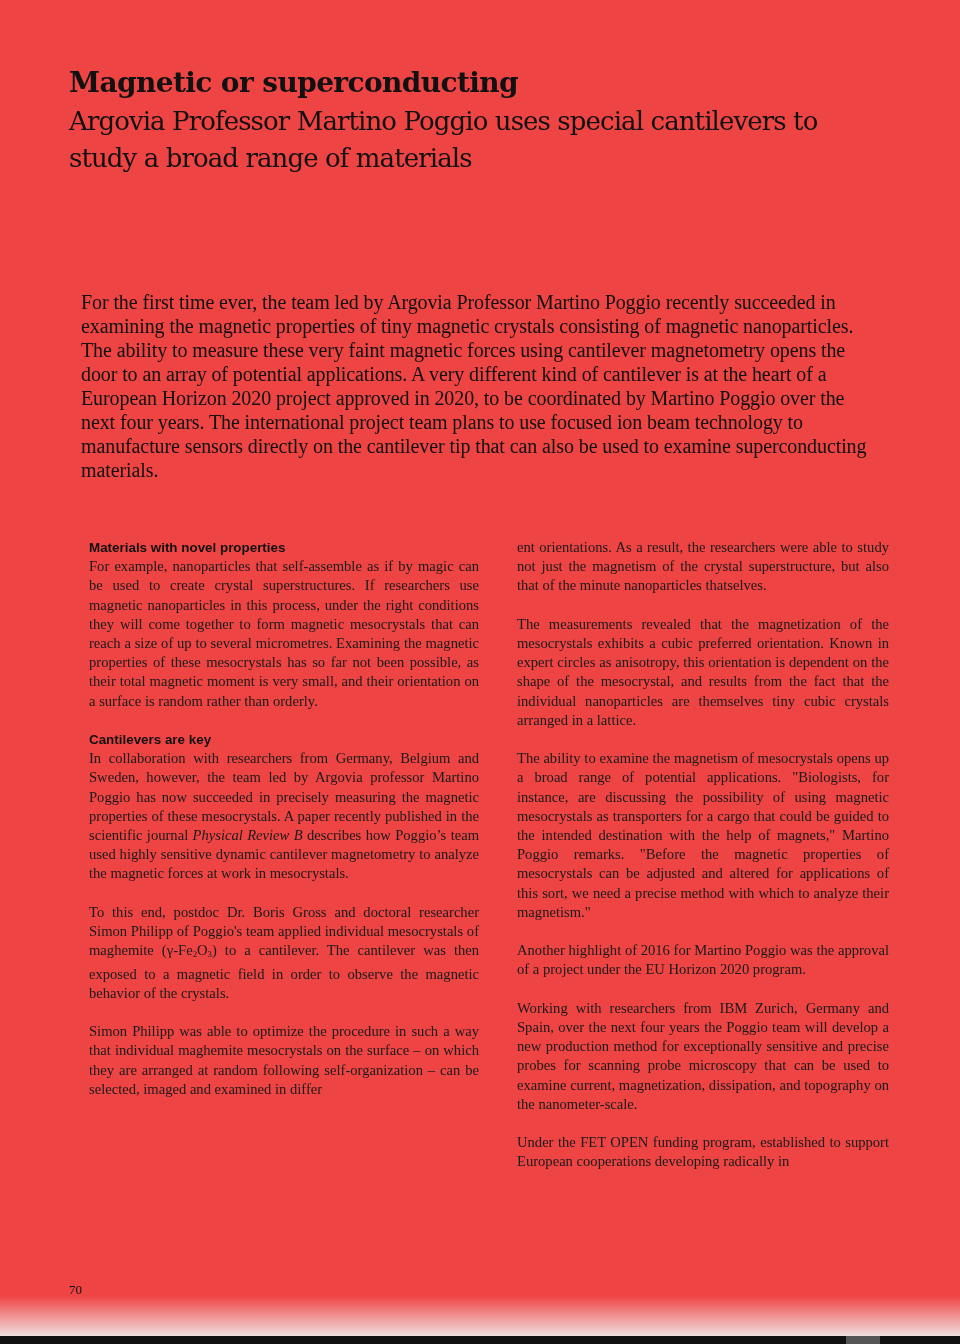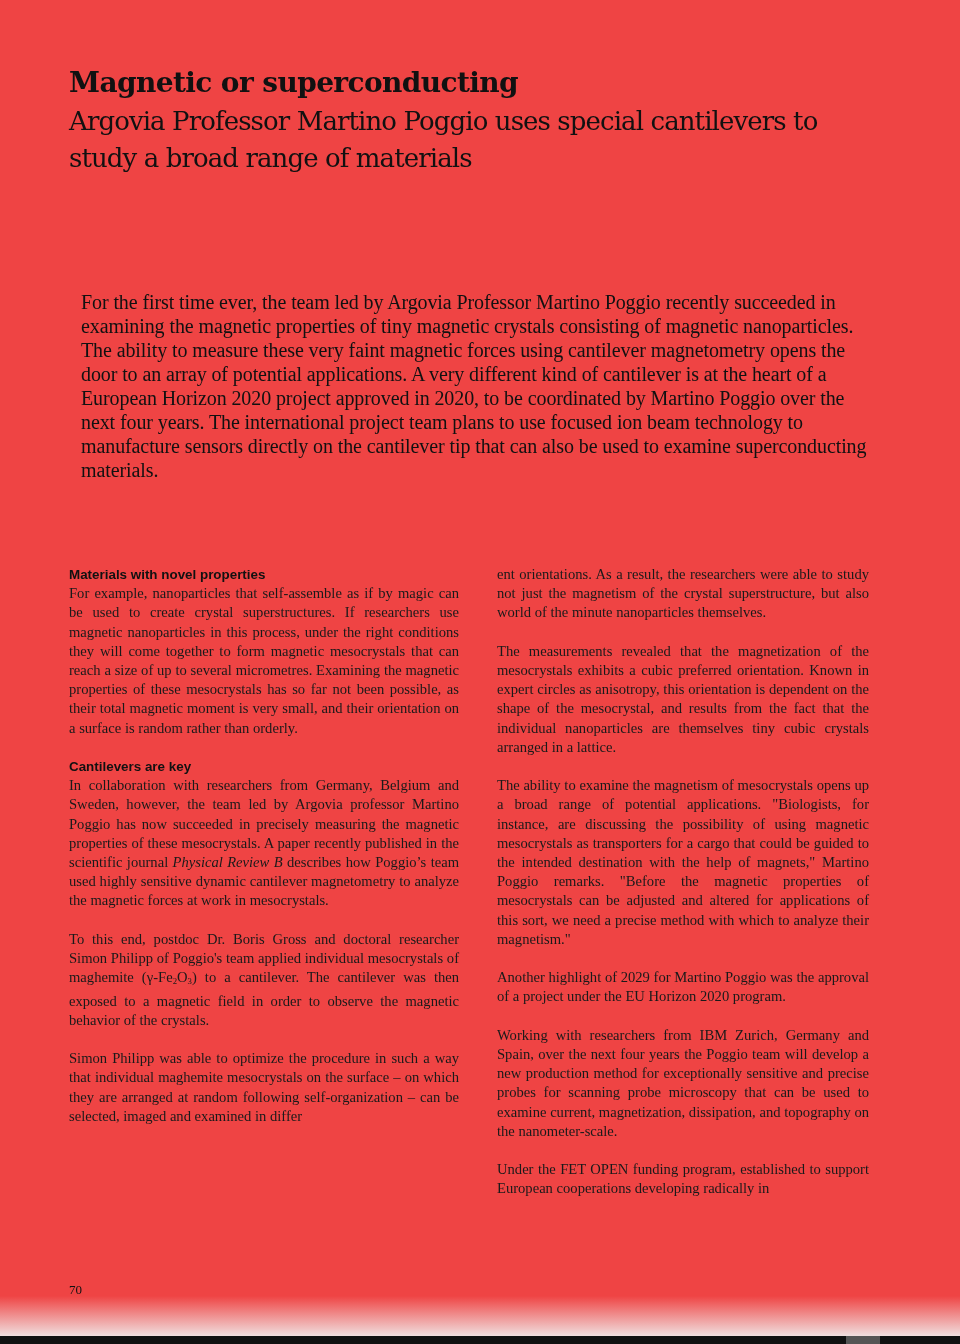--- a/index.html
+++ b/index.html
@@ -68,28 +68,29 @@
       width: 800px;
       margin: 12px;
       font-family: "Liberation Serif", serif;
       font-size: 20px;
       line-height: 24px;
       color: #111;
       letter-spacing: -0.1px;
     }
     .col {
       position: absolute;
-      top: 565px;
+      top: 538px;
       width: 390px;
       font-family: "Liberation Serif", serif;
       font-size: 14.6px;
       line-height: 19.2px;
       color: #1a1a1a;
       text-align: justify;
       hyphens: manual;
+      margin-left: 20px;
     }
     .col.left { left: 69px; }
     .col.right { left: 497px; width: 372px; }
     .col h3 {
       margin: 0;
       font-family: "Liberation Sans", sans-serif;
       font-weight: bold;
       font-size: 13.4px;
       line-height: 19.2px;
       color: #111;
@@ -121,26 +122,26 @@
     <h3>Materials with novel properties</h3>
     <p>For example, nanoparticles that self-assemble as if by magic can be used to create crystal superstructures. If researchers use magnetic nanoparticles in this process, under the right conditions they will come together to form magnetic meso­crystals that can reach a size of up to several micrometres. Examining the magnetic properties of these mesocrystals has so far not been possible, as their total magnetic moment is very small, and their orientation on a surface is random rather than orderly.</p>
 
     <h3>Cantilevers are key</h3>
     <p><span>In collaboration with researchers from Germany, Belgium and Sweden, however, the team led by Argovia professor Martino Poggio has now succeeded in precisely measuring the magnetic properties of these mesocrystals. A paper re­cently published in the scientific journal </span><em>Physical Review B</em><span> describes how Poggio’s team used highly sensitive dynamic cantilever magnetometry to analyze the magnetic forces at work in mesocrystals.</span></p>
     <p><span>To this end, postdoc Dr. Boris Gross and doctoral researcher Simon Philipp of Poggio's team applied individual mesocrys­tals of maghemite (γ-Fe</span><span class="sub">2</span><span>O</span><span class="sub">3</span><span>) to a cantilever. The cantilever was then exposed to a magnetic field in order to observe the magnetic behavior of the crystals.</span></p>
     <p>Simon Philipp was able to optimize the procedure in such a way that individual maghemite mesocrystals on the surface – on which they are arranged at random following self-orga­nization – can be selected, imaged and examined in differ­</p>
   </div>
 
   <div class="col right">
-    <p>ent orientations. As a result, the researchers were able to study not just the magnetism of the crystal superstruc­ture, but also world of the minute nanoparticles them­selves.</p>
+    <p>ent orientations. As a result, the researchers were able to study not just the magnetism of the crystal superstruc­ture, but also that of the minute nanoparticles that­selves.</p>
 
     <p>The measurements revealed that the magnetization of the mesocrystals exhibits a cubic preferred orientation. Known in expert circles as anisotropy, this orientation is dependent on the shape of the mesocrystal, and results from the fact that the individual nanoparticles are them­selves tiny cubic crystals arranged in a lattice.</p>
     <p>The ability to examine the magnetism of mesocrystals opens up a broad range of potential applications. "Biolo­gists, for instance, are discussing the possibility of using magnetic mesocrystals as transporters for a cargo that could be guided to the intended destination with the help of magnets," Martino Poggio remarks. "Before the mag­netic properties of mesocrystals can be adjusted and al­tered for applications of this sort, we need a precise method with which to analyze their magnetism."</p>
 
-    <p>Another highlight of 2029 for Martino Poggio was the ap­proval of a project under the EU Horizon 2020 program.</p>
+    <p>Another highlight of 2016 for Martino Poggio was the ap­proval of a project under the EU Horizon 2020 program.</p>
     <p>Working with researchers from IBM Zurich, Germany and Spain, over the next four years the Poggio team will develop a new production method for exceptionally sensi­tive and precise probes for scanning probe microscopy that can be used to examine current, magnetization, dis­sipation, and topography on the nanometer-scale.</p>
     <p>Under the FET OPEN funding program, established to support European cooperations developing radically in­</p>
   </div>
 
   <div class="page-number">70</div>
 
   <div class="page-shade"></div>
 </div>
 
 <div class="taskbar">

